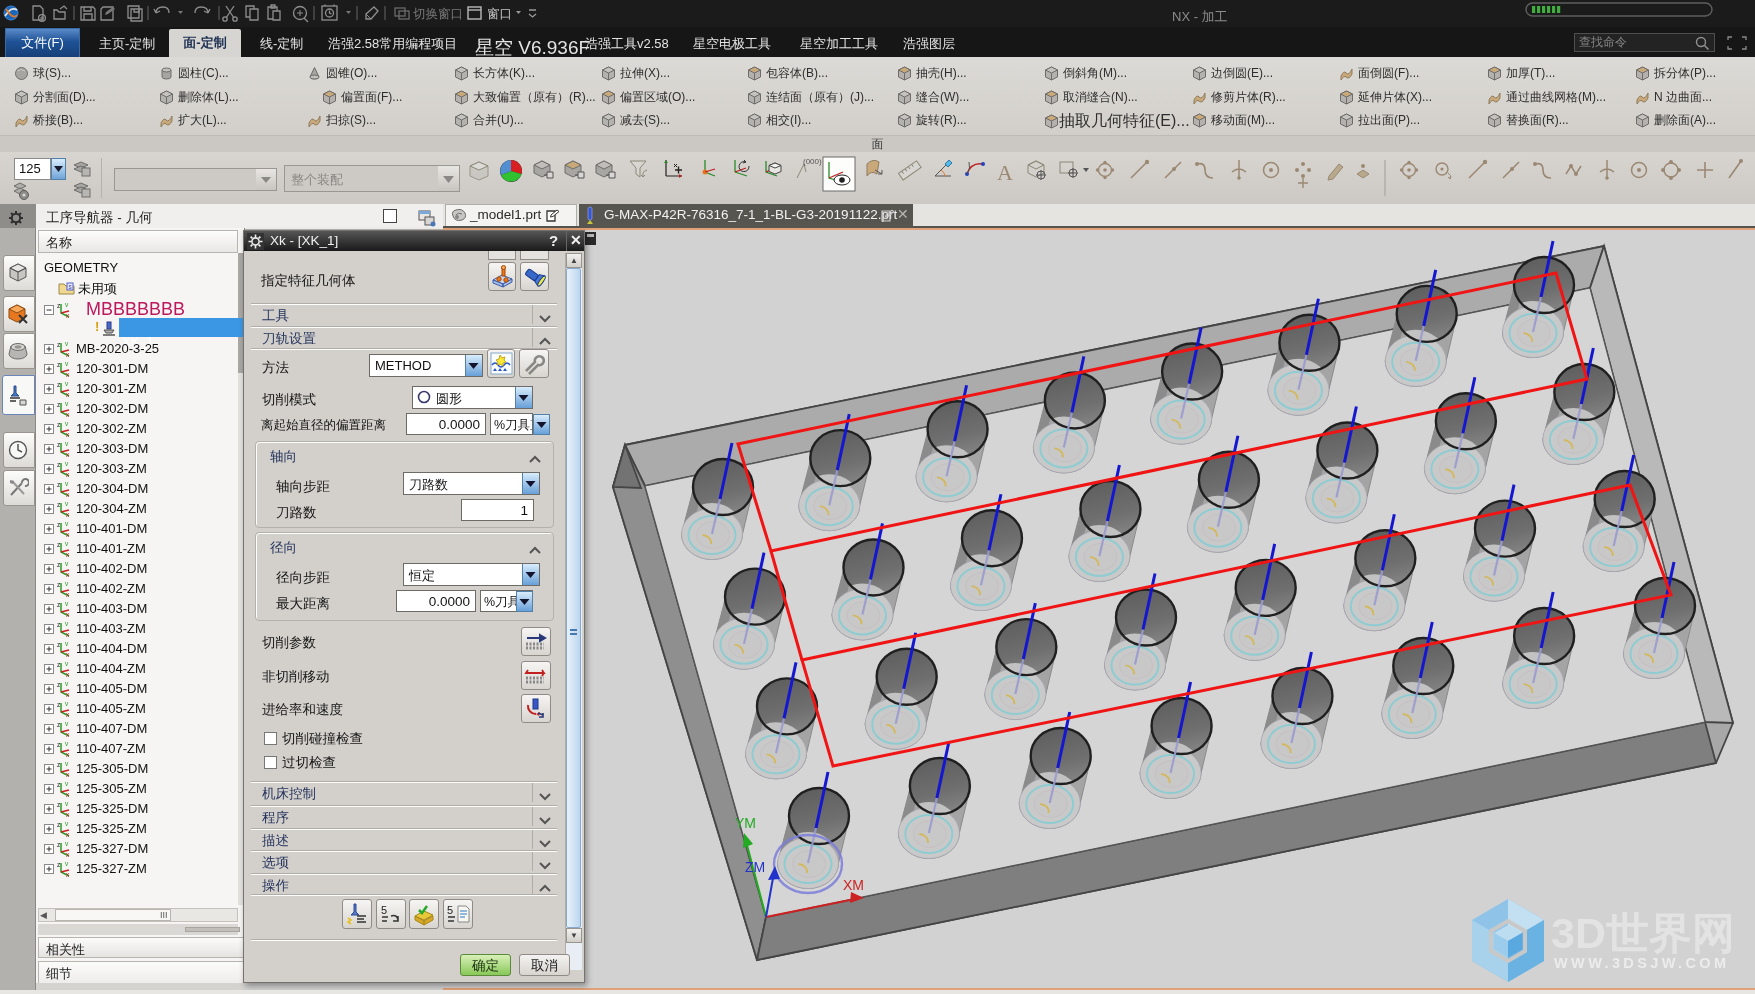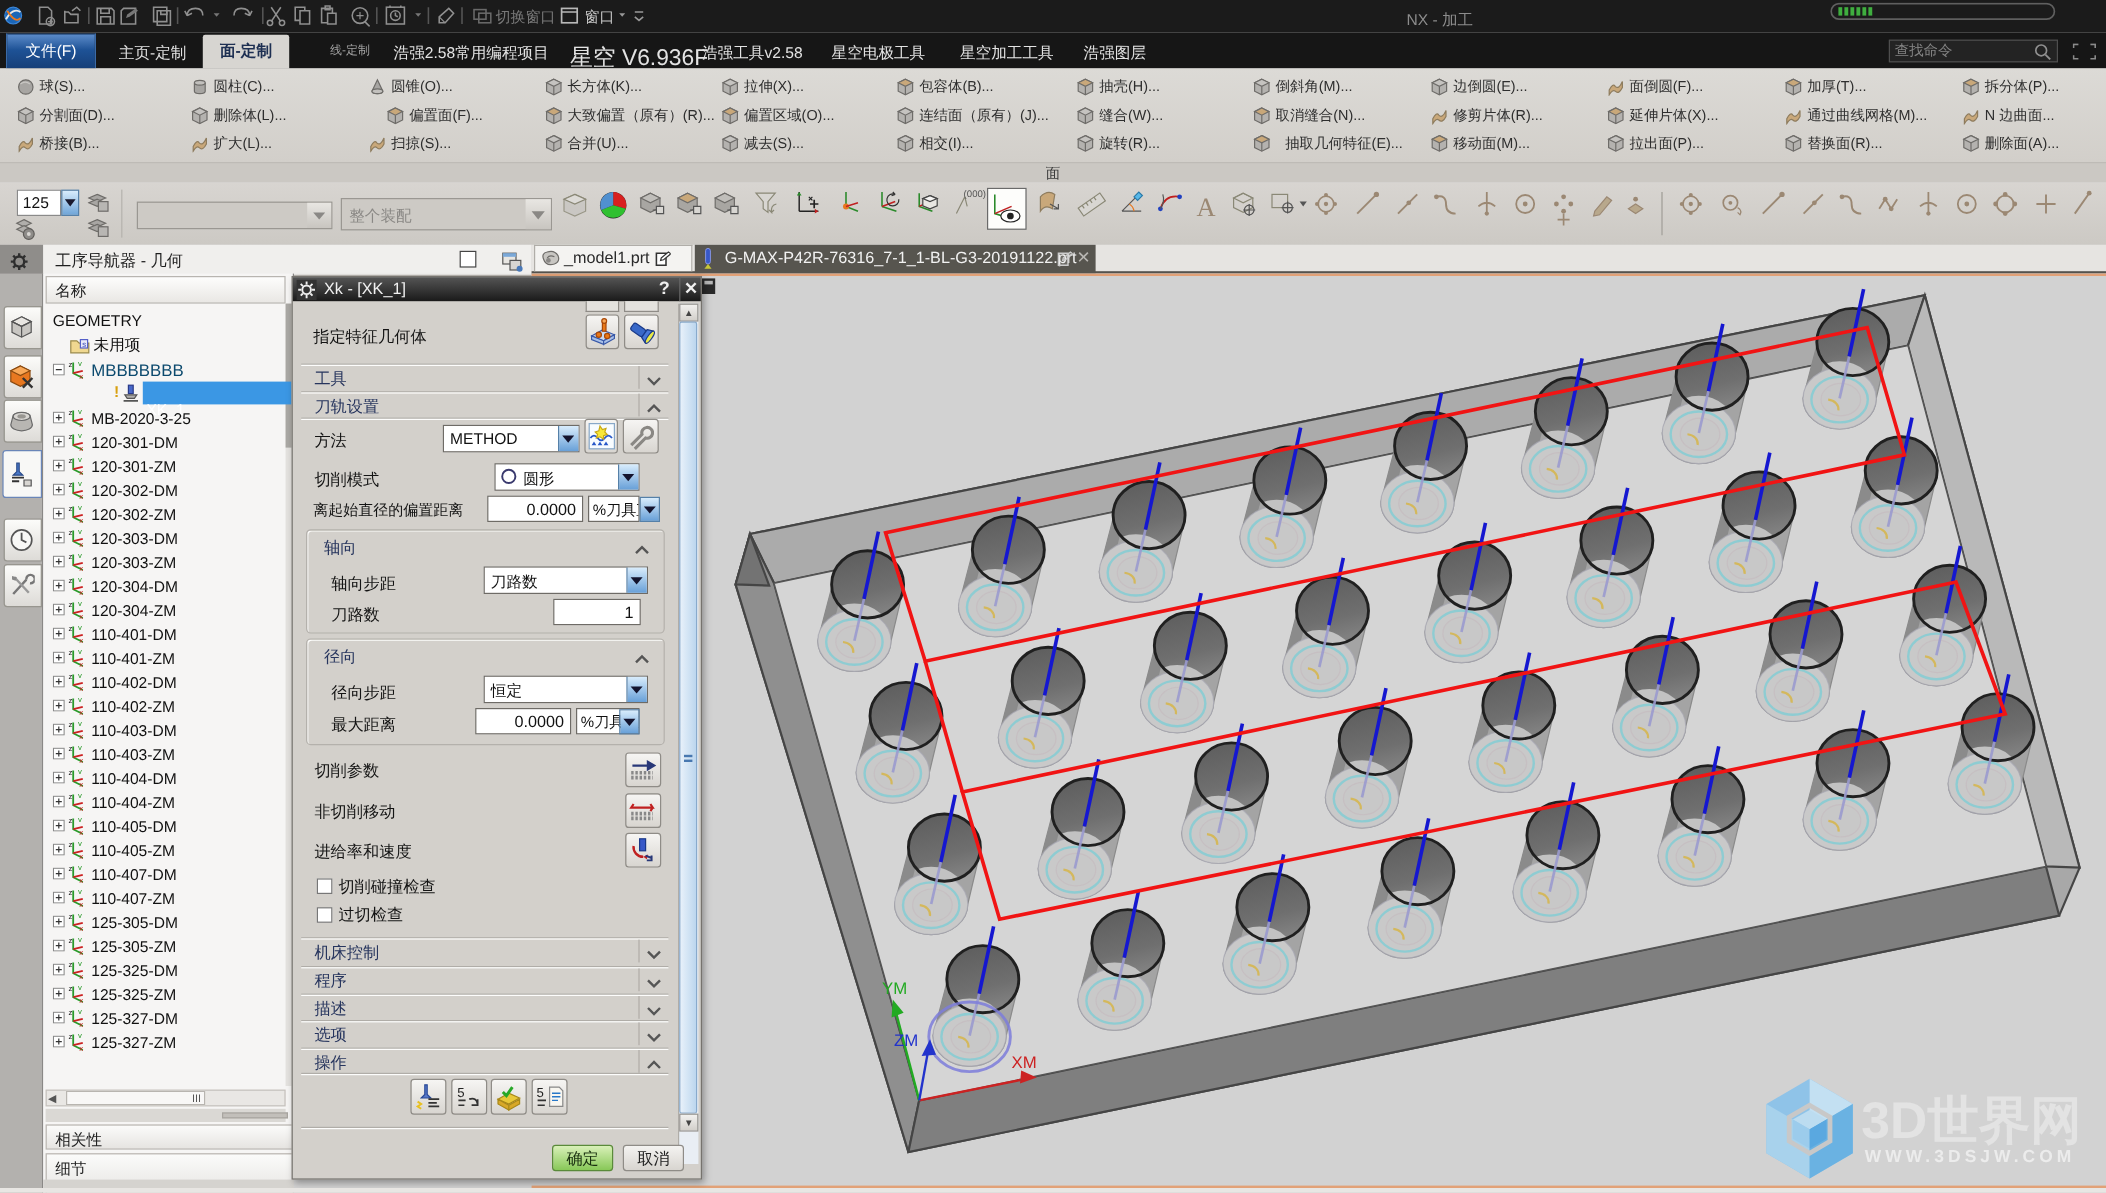--- a/index.html
+++ b/index.html
@@ -74,21 +74,21 @@
         <rect x="12" y="4" width="3.2" height="7" fill="#3fae3f"></rect>
         <rect x="17" y="4" width="3.2" height="7" fill="#3fae3f"></rect>
         <rect x="22" y="4" width="3.2" height="7" fill="#3fae3f"></rect>
         <rect x="27" y="4" width="3.2" height="7" fill="#3fae3f"></rect>
         <rect x="32" y="4" width="3.2" height="7" fill="#3fae3f"></rect>
       </svg>
     </div>
     <div class="abs" style="left:0;top:27px;width:1755px;height:30px;background:#161616">
       <div class="abs" style="left:5px;top:1px;width:75px;height:29px;background:linear-gradient(#5a8ac8,#1e5296 45%,#163f78);border:1px solid #3a6aa8;border-bottom:none;color:#fff;font-size:13px;text-align:center;line-height:28px">文件(F)</div>
       <div class="abs" style="left:99px;top:8px;font-size:13px;color:#e3e3e3">主页-定制</div>
-      <div class="abs" style="left:275px;top:8px;font-size:10px;color:#a3a3a3">线-定制</div>
+      <div class="abs" style="left:260px;top:8px;font-size:13px;color:#e5e5e5">线-定制</div>
       <div class="abs" style="left:328px;top:8px;font-size:13px;color:#e3e3e3">浩强2.58常用编程项目</div>
       <div class="abs" style="left:475px;top:8px;font-size:19px;color:#e3e3e3">星空 V6.936F</div>
       <div class="abs" style="left:585px;top:8px;font-size:13px;color:#e3e3e3">浩强工具v2.58</div>
       <div class="abs" style="left:693px;top:8px;font-size:13px;color:#e3e3e3">星空电极工具</div>
       <div class="abs" style="left:800px;top:8px;font-size:13px;color:#e3e3e3">星空加工工具</div>
       <div class="abs" style="left:903px;top:8px;font-size:13px;color:#e3e3e3">浩强图层</div>
       <div class="abs" style="left:169px;top:2px;width:72px;height:28px;background:#d7d5d1;border-radius:2px 2px 0 0;color:#1d2f52;font-size:13px;font-weight:bold;text-align:center;line-height:27px">面-定制</div>
       <div class="abs" style="left:1574px;top:6px;width:141px;height:19px;background:#232323;border:1px solid #4e4e4e;color:#848484;font-size:12px;line-height:17px;padding-left:4px">查找命令</div>
       <svg class="abs" style="left:1694px;top:8px" width="16" height="16">
         <circle cx="7" cy="7" r="4.5" fill="none" stroke="#909090" stroke-width="1.4"></circle>
@@ -204,21 +204,21 @@
       </svg><span style="font-size:12px;color:#2e2e2e;vertical-align:middle;margin-left:4px">倒斜角(M)...</span></div>
     <div class="abs" style="left:1044px;top:88px;height:16px;white-space:nowrap"><svg class="ico" width="15" height="15" viewBox="0 0 15 15">
         <path d="M7.5,1 L13.5,4 v7 L7.5,14 L1.5,11 v-7 z" fill="#b4b2af" stroke="#6e6c69"></path>
         <path d="M7.5,1 L13.5,4 L7.5,7 L1.5,4 z" fill="#c9a87a" stroke="#6e6c69"></path>
         <path d="M7.5,7 v7" stroke="#6e6c69"></path>
       </svg><span style="font-size:12px;color:#2e2e2e;vertical-align:middle;margin-left:4px">取消缝合(N)...</span></div>
     <div class="abs" style="left:1044px;top:111px;height:16px;white-space:nowrap"><svg class="ico" width="15" height="15" viewBox="0 0 15 15">
         <path d="M7.5,1 L13.5,4 v7 L7.5,14 L1.5,11 v-7 z" fill="#b4b2af" stroke="#6e6c69"></path>
         <path d="M7.5,1 L13.5,4 L7.5,7 L1.5,4 z" fill="#c9a87a" stroke="#6e6c69"></path>
         <path d="M7.5,7 v7" stroke="#6e6c69"></path>
-      </svg><span style="font-size:12px;color:#2e2e2e;vertical-align:middle;margin-left:12px">抽取几何特征(E)...</span></div>
+      </svg><span style="font-size:16px;color:#2e2e2e;vertical-align:middle;margin-left:0">抽取几何特征(E)...</span></div>
     <div class="abs" style="left:1192px;top:64px;height:16px;white-space:nowrap"><svg class="ico" width="15" height="15" viewBox="0 0 15 15">
         <path d="M7.5,1 L13.5,4 v7 L7.5,14 L1.5,11 v-7 z" fill="#b4b2af" stroke="#6e6c69"></path>
         <path d="M7.5,1 L13.5,4 L7.5,7 L1.5,4 z" fill="#c5c3c0" stroke="#6e6c69"></path>
         <path d="M7.5,7 v7" stroke="#6e6c69"></path>
       </svg><span style="font-size:12px;color:#2e2e2e;vertical-align:middle;margin-left:4px">边倒圆(E)...</span></div>
     <div class="abs" style="left:1192px;top:88px;height:16px;white-space:nowrap"><svg class="ico" width="15" height="15" viewBox="0 0 15 15">
         <path d="M2,10 q3,-6 5,-3 q3,3 6,-4 l0,5 q-3,6 -6,3 q-2,-2 -5,3 z" fill="#c9a87a" stroke="#8e7c5e"></path>
       </svg><span style="font-size:12px;color:#2e2e2e;vertical-align:middle;margin-left:4px">修剪片体(R)...</span></div>
     <div class="abs" style="left:1192px;top:111px;height:16px;white-space:nowrap"><svg class="ico" width="15" height="15" viewBox="0 0 15 15">
         <path d="M7.5,1 L13.5,4 v7 L7.5,14 L1.5,11 v-7 z" fill="#b4b2af" stroke="#6e6c69"></path>
@@ -1151,21 +1151,21 @@
       </svg><span style="font-size:13px;color:#111;vertical-align:middle;margin-left:3px">未用项</span></div>
     <div class="abs" style="left:44px;top:299px;height:20px;white-space:nowrap"><svg class="ico" width="10" height="10" viewBox="0 0 10 10" style="margin:0 2px 0 0">
         <rect x="0.5" y="0.5" width="9" height="9" fill="#fff" stroke="#888"></rect>
         <path d="M2.5,5 h5" stroke="#333"></path>
       </svg><svg class="ico" style="margin-top:1px" width="18" height="17" viewBox="0 0 18 17">
         <path d="M5,2 v9 l8,4" fill="none" stroke="#2a9a2a" stroke-width="1.5"></path>
         <path d="M5,11 l8,-2" fill="none" stroke="#cc2222" stroke-width="1.5"></path>
         <text x="1" y="6" font-size="6.5" fill="#222" font-family="Liberation Sans">z</text>
         <text x="9" y="5" font-size="6.5" fill="#2a9a2a" font-family="Liberation Sans">v</text>
         <text x="10" y="16" font-size="6.5" fill="#cc2222" font-family="Liberation Sans">x</text>
-      </svg><span style="font-size:14px;color:#0c4a6e;vertical-align:middle;margin-left:2px">MBBBBBBB</span></div>
+      </svg><span style="font-size:18px;color:#be185d;vertical-align:middle;margin-left:12px">MBBBBBBB</span></div>
     <div class="abs" style="left:95px;top:319px;font-size:13px;font-weight:bold;color:#d8a010">!</div>
     <div class="abs" style="left:101px;top:319px"><svg class="ico" width="16" height="16" viewBox="0 0 16 16">
         <rect x="6" y="1" width="4" height="7" fill="#4868c8" stroke="#2a3a88"></rect>
         <path d="M3,9 h10 l-2,3 h-6 z" fill="#b0aeab" stroke="#555"></path>
         <path d="M2,14 h12" stroke="#555" stroke-width="1.5"></path>
       </svg></div>
     <div class="abs" style="left:119px;top:318px;width:124px;height:19px;background:#3b97e4;color:#fff;font-size:13px;padding:16px 0 0 3px">XK_1</div>
     <div class="abs" style="left:44px;top:339px;height:20px;white-space:nowrap"><svg class="ico" width="10" height="10" viewBox="0 0 10 10" style="margin:0 2px 0 0">
         <rect x="0.5" y="0.5" width="9" height="9" fill="#fff" stroke="#888"></rect>
         <path d="M2.5,5 h5 M5,2.5 v5" stroke="#333"></path>

